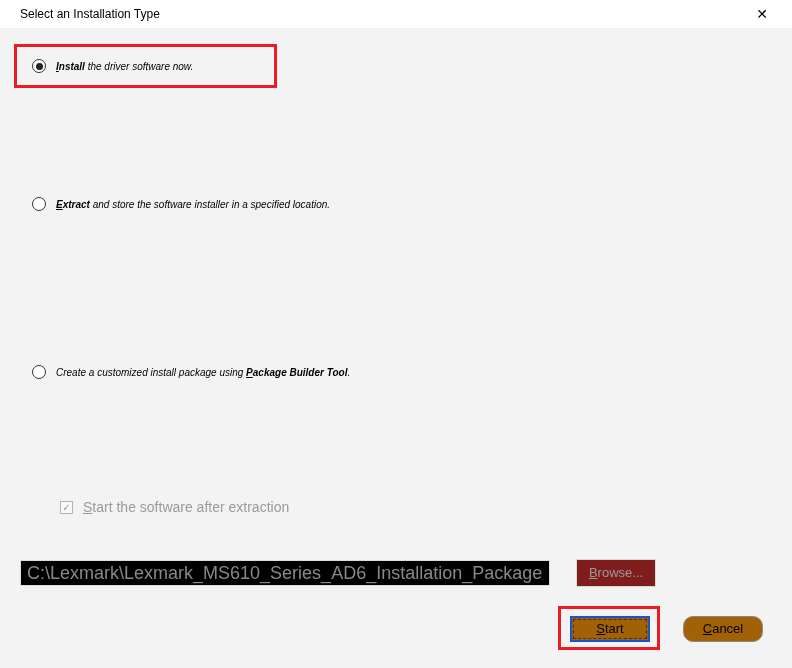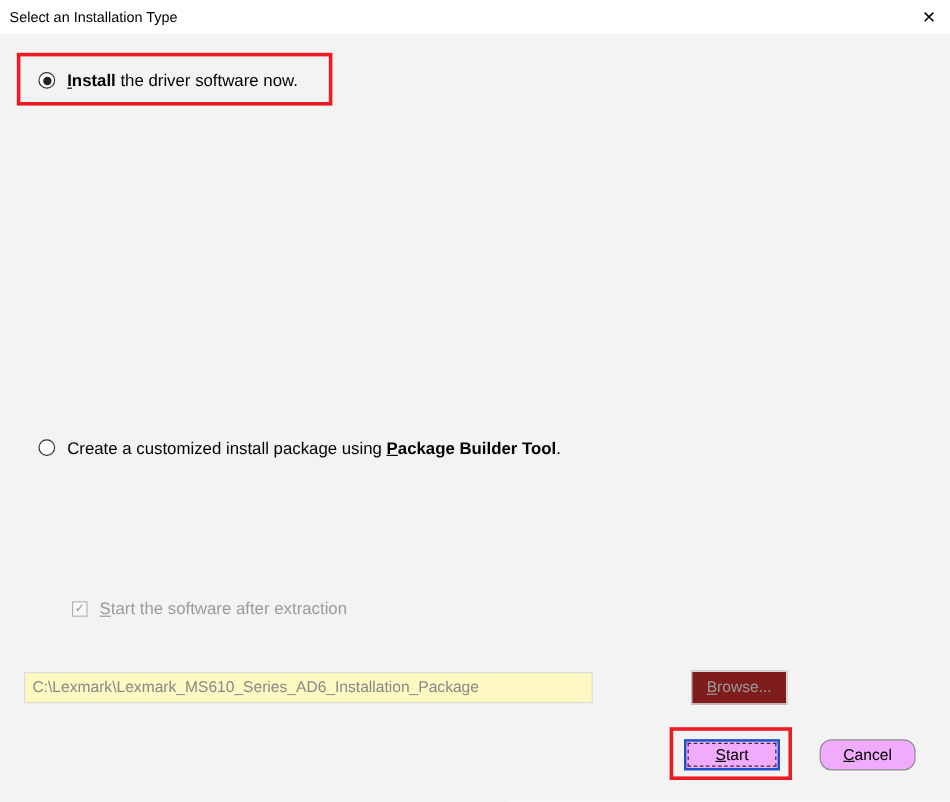--- a/index.html
+++ b/index.html
@@ -11,21 +11,21 @@
       width: 792px;
       height: 668px;
       overflow: hidden;
       position: relative;
     }
     .titlebar {
       height: 28px;
       display: flex;
       align-items: center;
       justify-content: space-between;
-      padding: 0 8px;
+      padding: 0 20px;
     }
     .titlebar-text {
       font-size: 12px;
       color: #000;
     }
     .close-x {
       font-size: 14px;
       line-height: 1;
       cursor: pointer;
       padding: 0 4px;
@@ -59,22 +59,23 @@
     }
     .radio.selected::after {
       content: "";
       width: 7px;
       height: 7px;
       background: #222;
       border-radius: 50%;
       display: block;
     }
     .option-label {
-      font-size: 14px;
-      cursor: pointer;
+      font-size: 10px;
+      cursor: pointer;
+      font-style: italic;
     }
     .mnemonic {
       text-decoration: underline;
     }
     .highlight-box-1 {
       position: absolute;
       border: 3px solid #ed1c24;
       pointer-events: none;
     }
     .checkbox-row {
@@ -105,25 +106,25 @@
       color: #888;
     }
     .disabled-text {
       color: #9a9a9a;
       font-size: 14px;
     }
     .path-input {
       position: absolute;
       left: 20px;
       height: 26px;
-      width: 474px;
+      width: 530px;
       border: 1px solid #dcdcdc;
-      background: #fef9c3;
+      background: #000000;
       color: #888;
-      font-size: 13px;
+      font-size: 18px;
       padding: 0 6px;
       line-height: 24px;
       overflow: hidden;
       white-space: nowrap;
     }
     .browse-btn {
       position: absolute;
       height: 28px;
       width: 80px;
       border: 1px solid #d9d9d9;
@@ -132,21 +133,21 @@
       font-size: 13px;
       text-align: center;
       line-height: 26px;
       cursor: default;
     }
     .btn {
       position: absolute;
       height: 26px;
       width: 80px;
       border: 1px solid #8a8a8a;
-      background: #f0abfc;
+      background: #a16207;
       font-size: 13px;
       text-align: center;
       line-height: 24px;
       cursor: pointer;
     }
     .btn.focused {
       border: 2px solid #1a52c8;
       outline: 1px dashed #333;
       outline-offset: -4px;
       line-height: 22px;
@@ -164,20 +165,26 @@
 
   <div class="highlight-box-1" style="left:14px; top:16px; width:263px; height:44px;"></div>
 
   <div class="option-row" style="top:31px;">
     <span class="radio selected"></span>
     <span class="option-label">
       <b><span class="mnemonic">I</span><span>nstall</span></b><span> the driver software now.</span>
     </span>
   </div>
 
+  <div class="option-row" style="top:169px;">
+    <span class="radio"></span>
+    <span class="option-label">
+      <b><span class="mnemonic">E</span><span>xtract</span></b><span> and store the software installer in a specified location.</span>
+    </span>
+  </div>
 
   <div class="option-row" style="top:337px;text-align:right;">
     <span class="radio"></span>
     <span class="option-label">
       <span>Create a customized install package using </span><b><span class="mnemonic">P</span><span>ackage Builder Tool</span></b><span>.</span>
     </span>
   </div>
 
   <div class="checkbox-row" style="top:471px;padding-left:28px;">
     <span class="checkbox checked disabled"></span>

